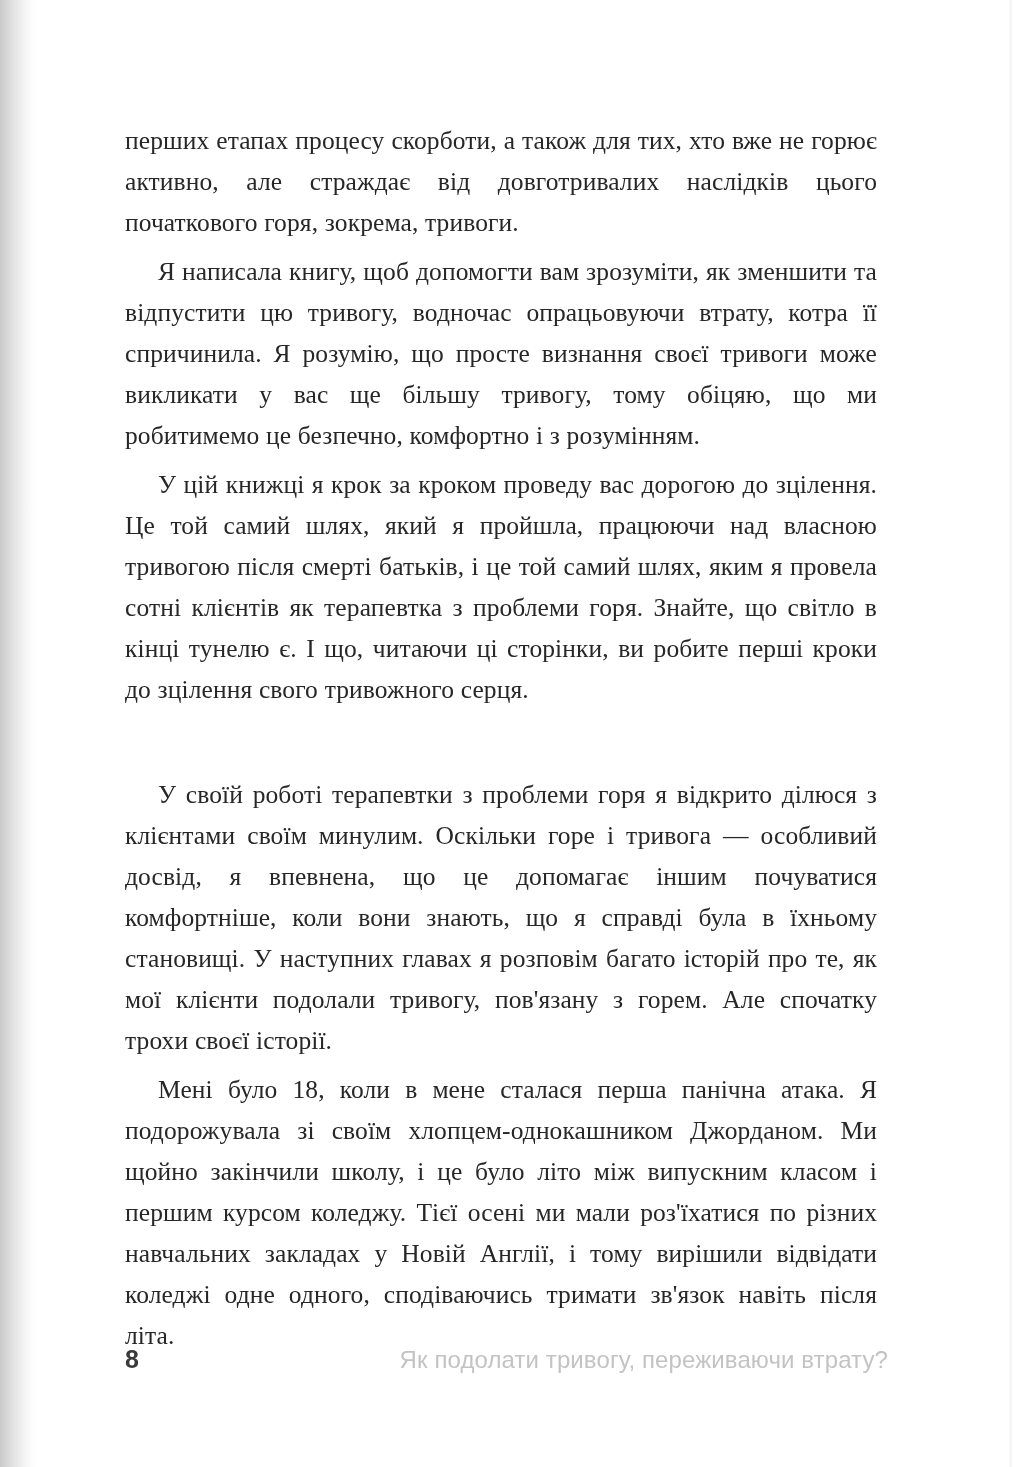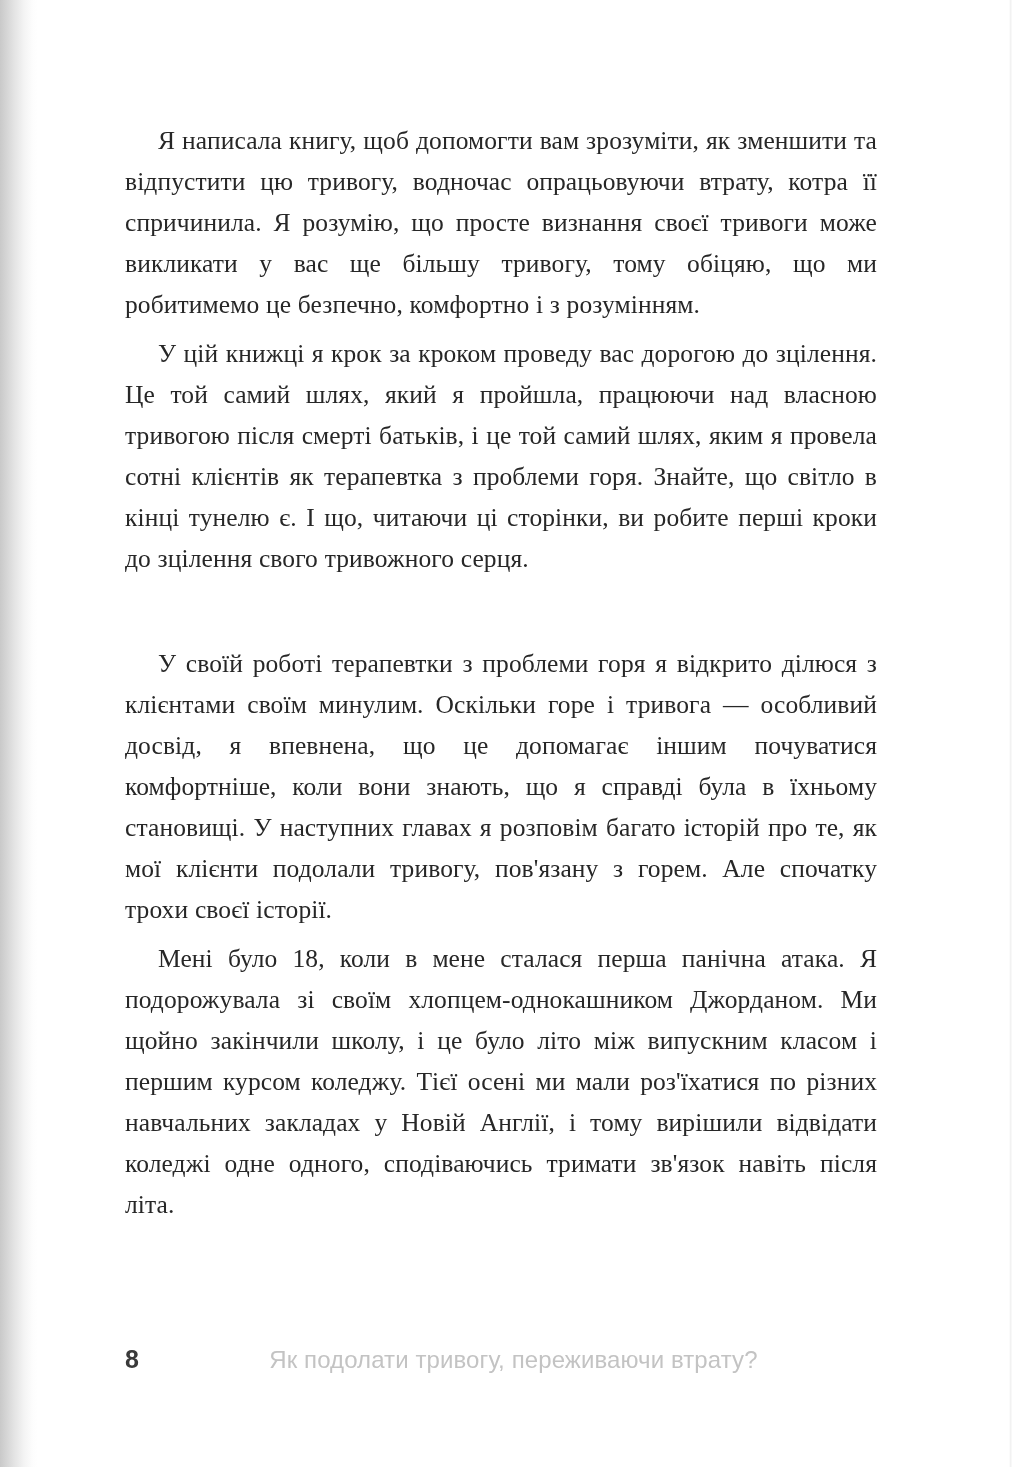--- a/index.html
+++ b/index.html
@@ -90,40 +90,41 @@
   .folio {
     font-family: "Liberation Sans", "DejaVu Sans", sans-serif;
     font-size: 25px;
     font-weight: 700;
     color: #3a3a3a;
     line-height: 1;
     flex: 0 0 auto;
   }
   .running-head {
     flex: 1 1 auto;
-    text-align: center;
+    text-align: right;
     font-family: "Liberation Sans", "DejaVu Sans", sans-serif;
     font-size: 24px;
     font-weight: 400;
     color: #c3c3c3;
     line-height: 1;
     letter-spacing: 0.1px;
   }
 </style>
 </head>
 <body>
 
 <div class="page">
 
   <div class="spine-shadow"></div>
   <div class="trim-edge"></div>
 
   <div class="text-column">
 
     <div>
+      <p class="para no-indent">перших етапах процесу скорботи, а також для тих, хто вже не горює активно, але страждає від довготривалих наслідків цього початкового горя, зокрема, тривоги.</p>
       <p class="para indent">Я написала книгу, щоб допомогти вам зрозуміти, як зменшити та відпустити цю тривогу, водночас опрацьовуючи втрату, котра її спричинила. Я розумію, що просте визнання своєї тривоги може викликати у вас ще більшу тривогу, тому обіцяю, що ми робитимемо це безпечно, комфортно і з розумінням.</p>
       <p class="para indent">У цій книжці я крок за кроком проведу вас дорогою до зцілення. Це той самий шлях, який я пройшла, працюючи над власною тривогою після смерті батьків, і це той самий шлях, яким я провела сотні клієнтів як терапевтка з проблеми горя. Знайте, що світло в кінці тунелю є. І що, читаючи ці сторінки, ви робите перші кроки до зцілення свого тривожного серця.</p>
     </div>
 
     <div class="block-gap"></div>
 
     <div>
       <p class="para indent">У своїй роботі терапевтки з проблеми горя я відкрито ділюся з клієнтами своїм минулим. Оскільки горе і тривога — особливий досвід, я впевнена, що це допомагає іншим почуватися комфортніше, коли вони знають, що я справді була в їхньому становищі. У наступних главах я розповім багато історій про те, як мої клієнти подолали тривогу, пов'язану з горем. Але спочатку трохи своєї історії.</p>
       <p class="para indent">Мені було 18, коли в мене сталася перша панічна атака. Я подорожувала зі своїм хлопцем-однокашником Джорданом. Ми щойно закінчили школу, і це було літо між випускним класом і першим курсом коледжу. Тієї осені ми мали роз'їхатися по різних навчальних закладах у Новій Англії, і тому вирішили відвідати коледжі одне одного, сподіваючись тримати зв'язок навіть після літа.</p>
     </div>

